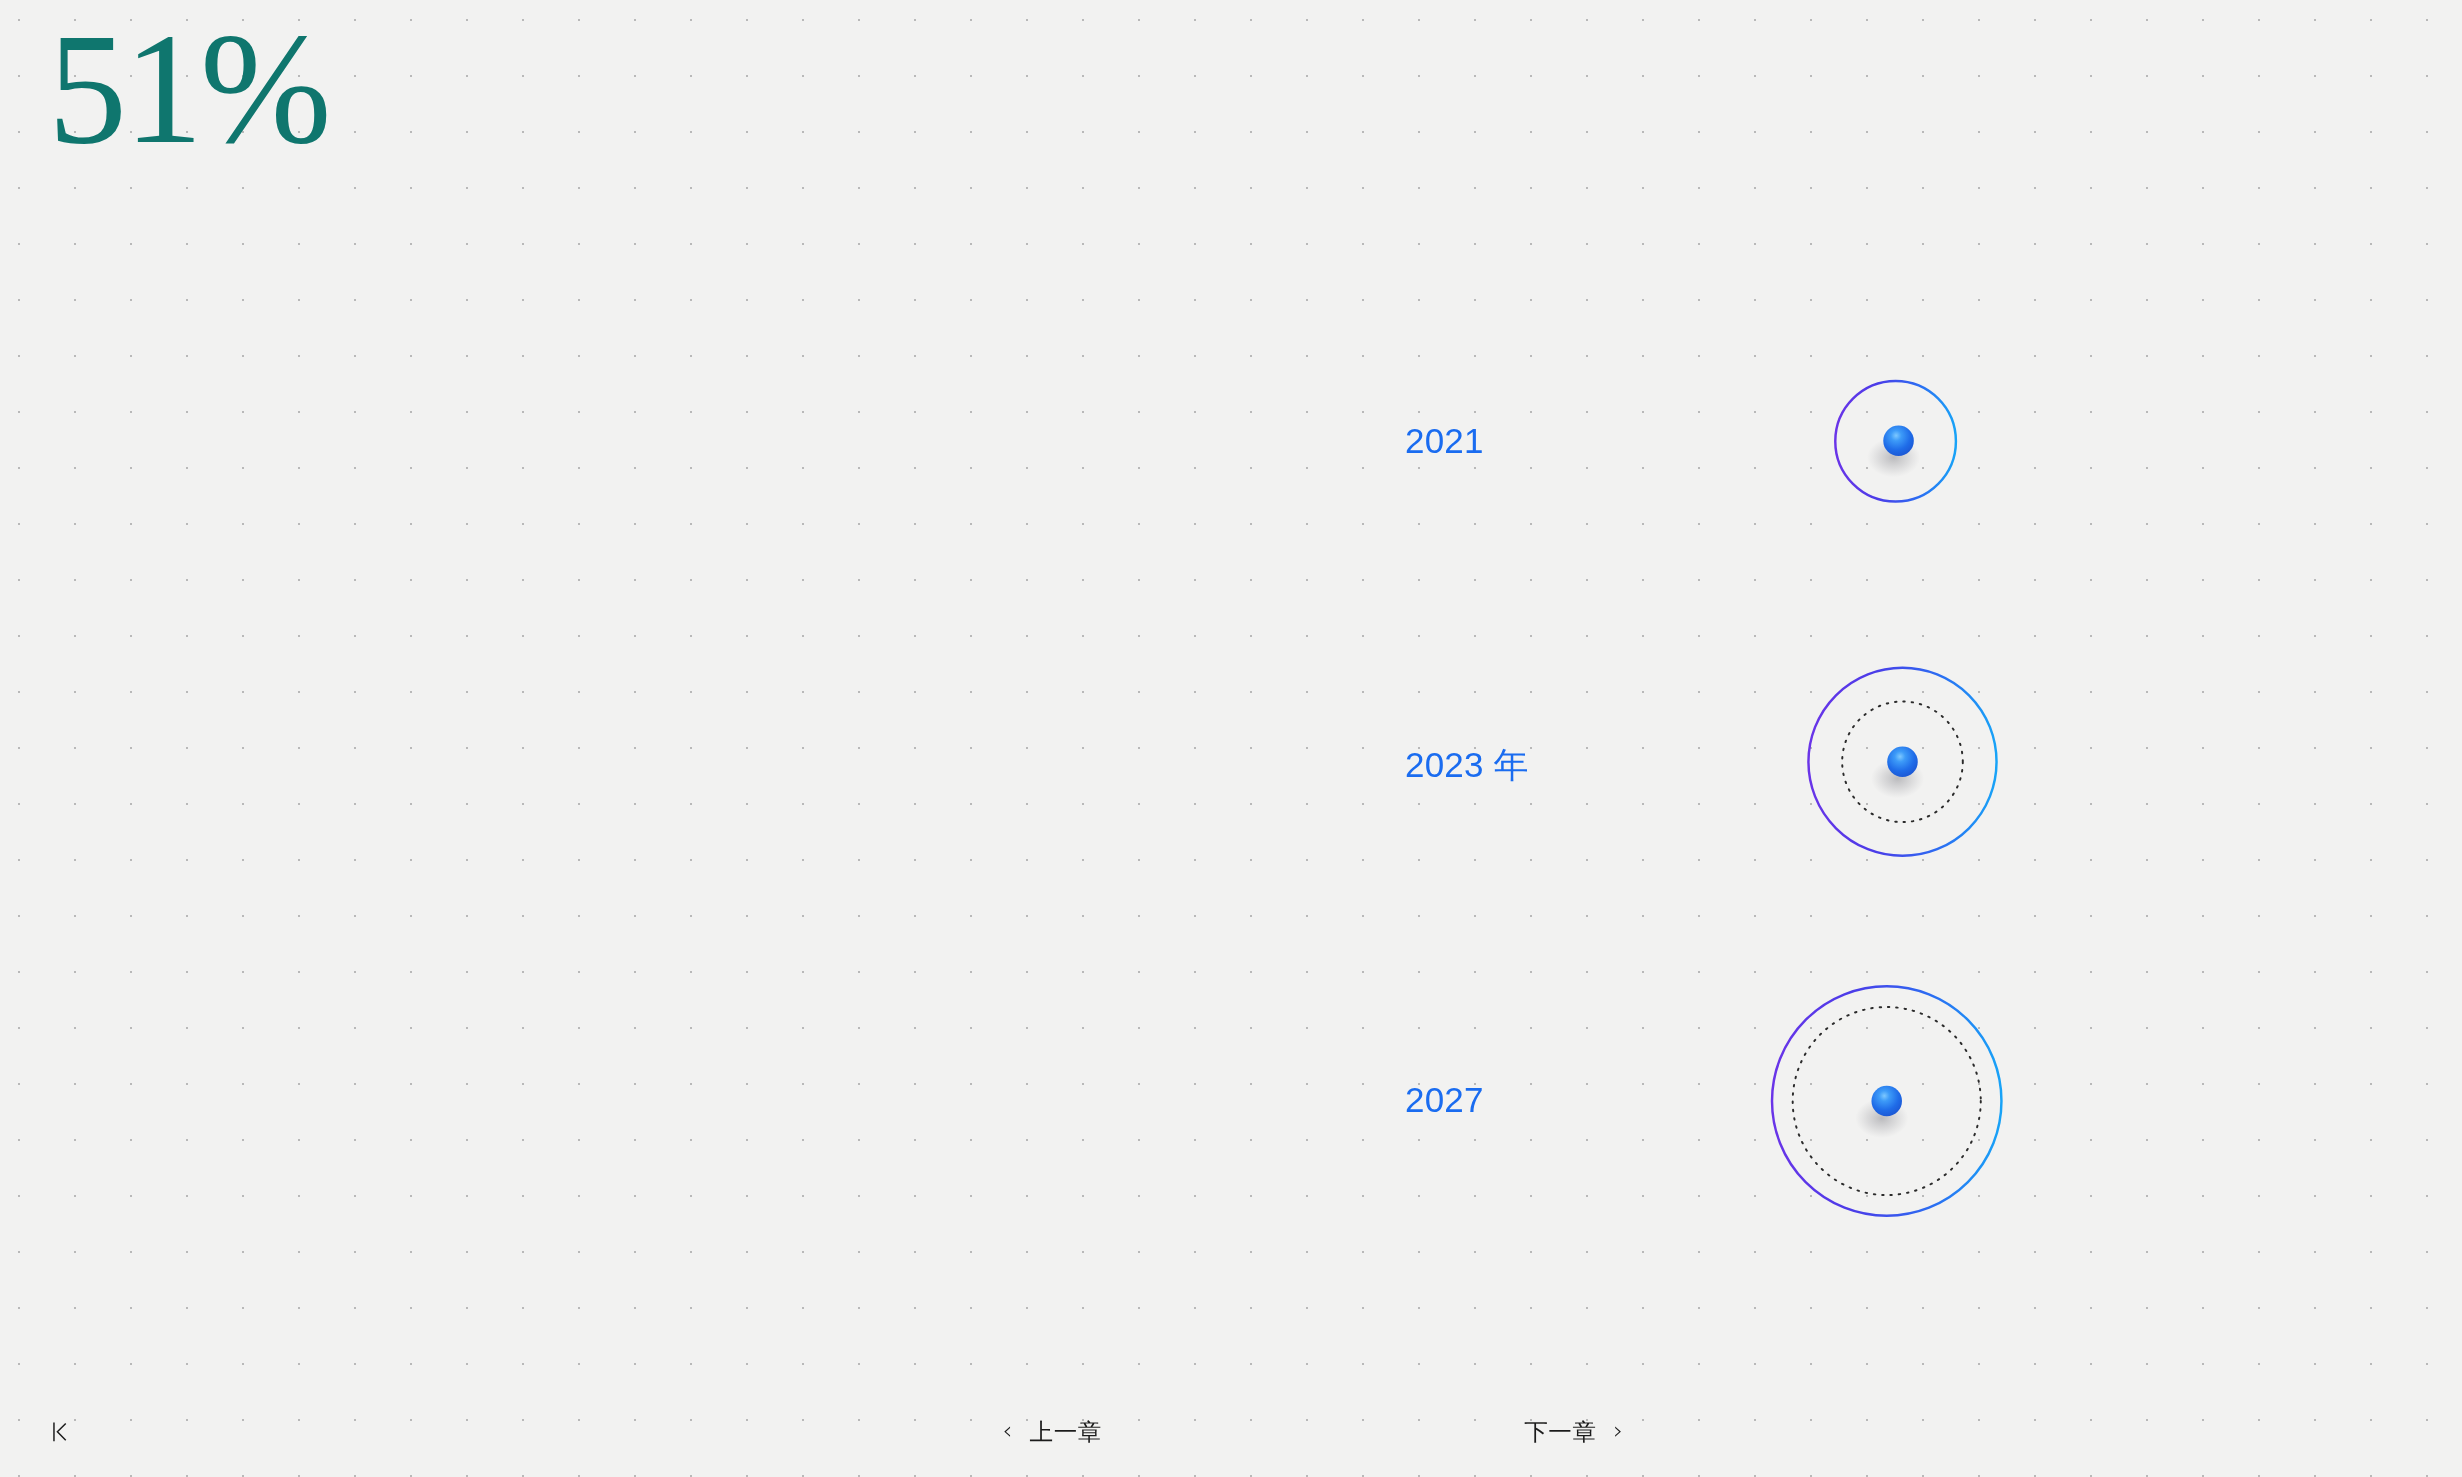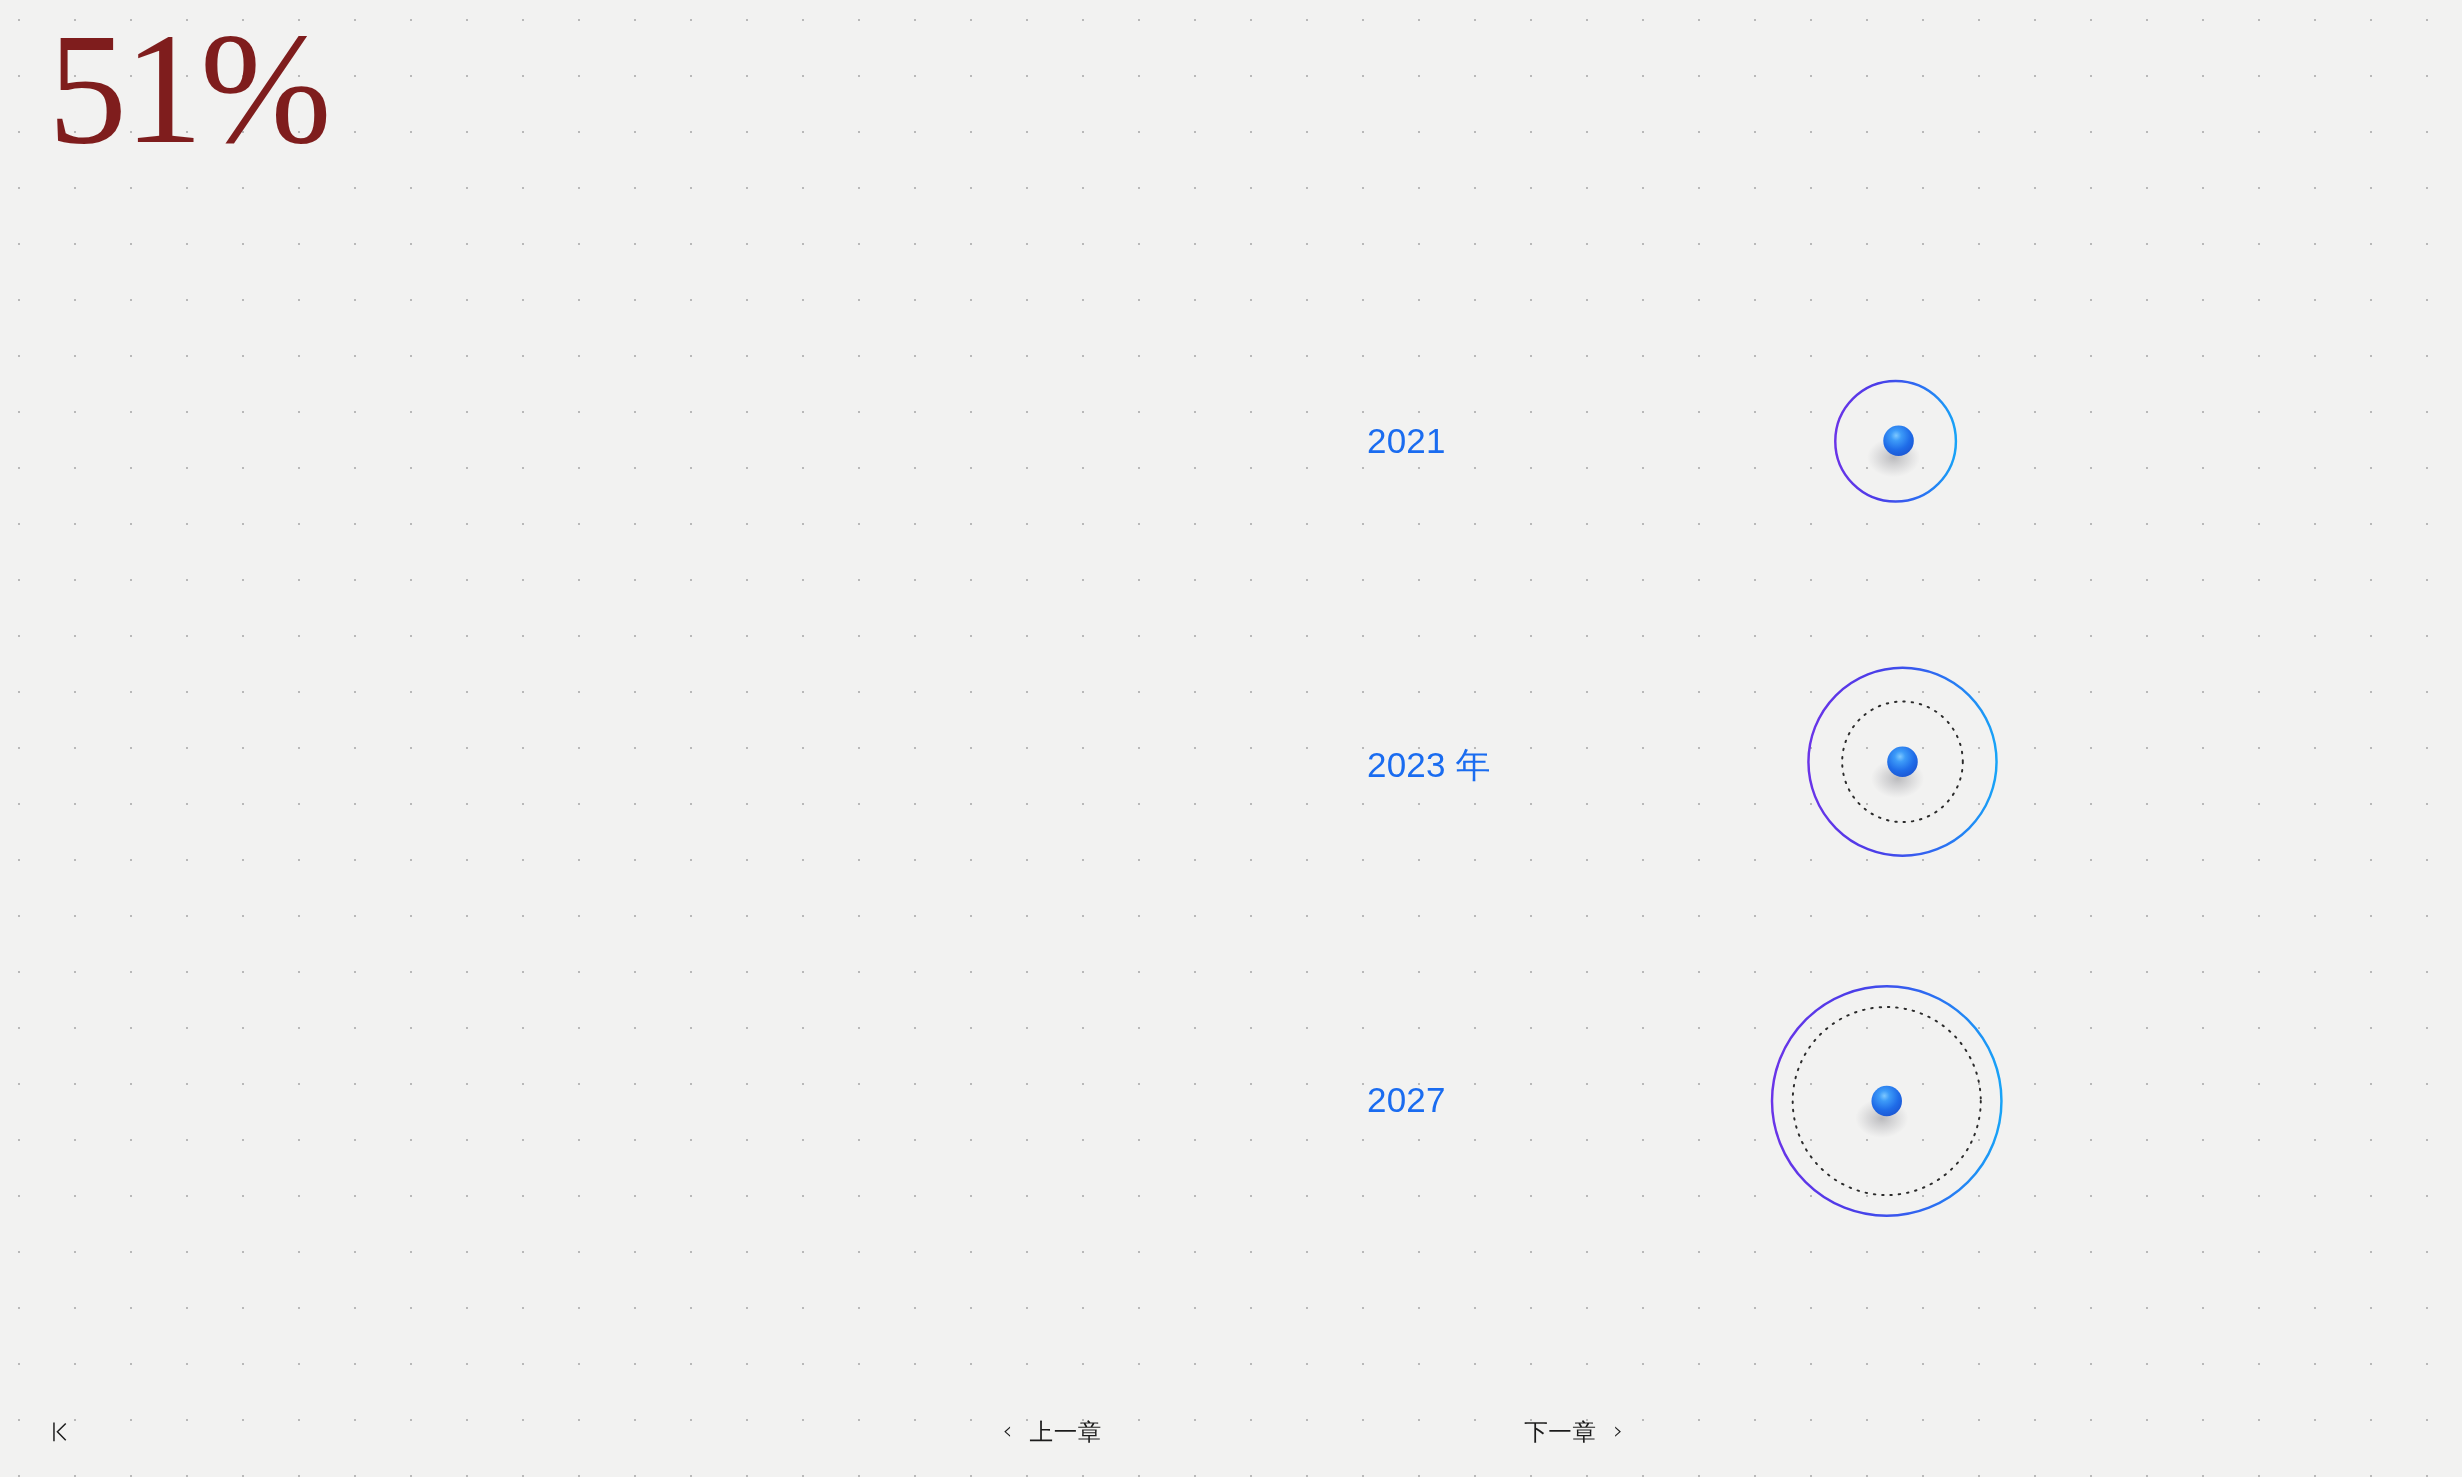--- a/index.html
+++ b/index.html
@@ -39,21 +39,21 @@
 
   .headline {
     position: absolute;
     left: 0;
     top: 9.8px;
     font-family: "Liberation Serif", "DejaVu Serif", serif;
     font-size: 158px;
     line-height: 1;
     font-weight: 300;
     letter-spacing: -3px;
-    color: #7f1d1d;
+    color: #0f766e;
     white-space: nowrap;
   }
 
   .body-copy {
     position: absolute;
     left: 1.5px;
     top: 362px;
     width: 768px;
     font-size: 36px;
     line-height: 1.49;
@@ -79,20 +79,21 @@
   }
   .diagram svg { display: block; }
 
   .bubble-label {
     position: absolute;
     font-size: 35px;
     font-weight: 400;
     color: #1a6cf0;
     white-space: nowrap;
     letter-spacing: 0.2px;
+    margin-left: 38px;
   }
   .lbl-2021 { left: 87px; top: 126px; }
   .lbl-2023 { left: 87px; top: 447px; text-align: center; }
   .lbl-2025 { left: 87px; top: 785px; }
 
   
   .footer {
     position: absolute;
     left: 0;
     right: 0;

